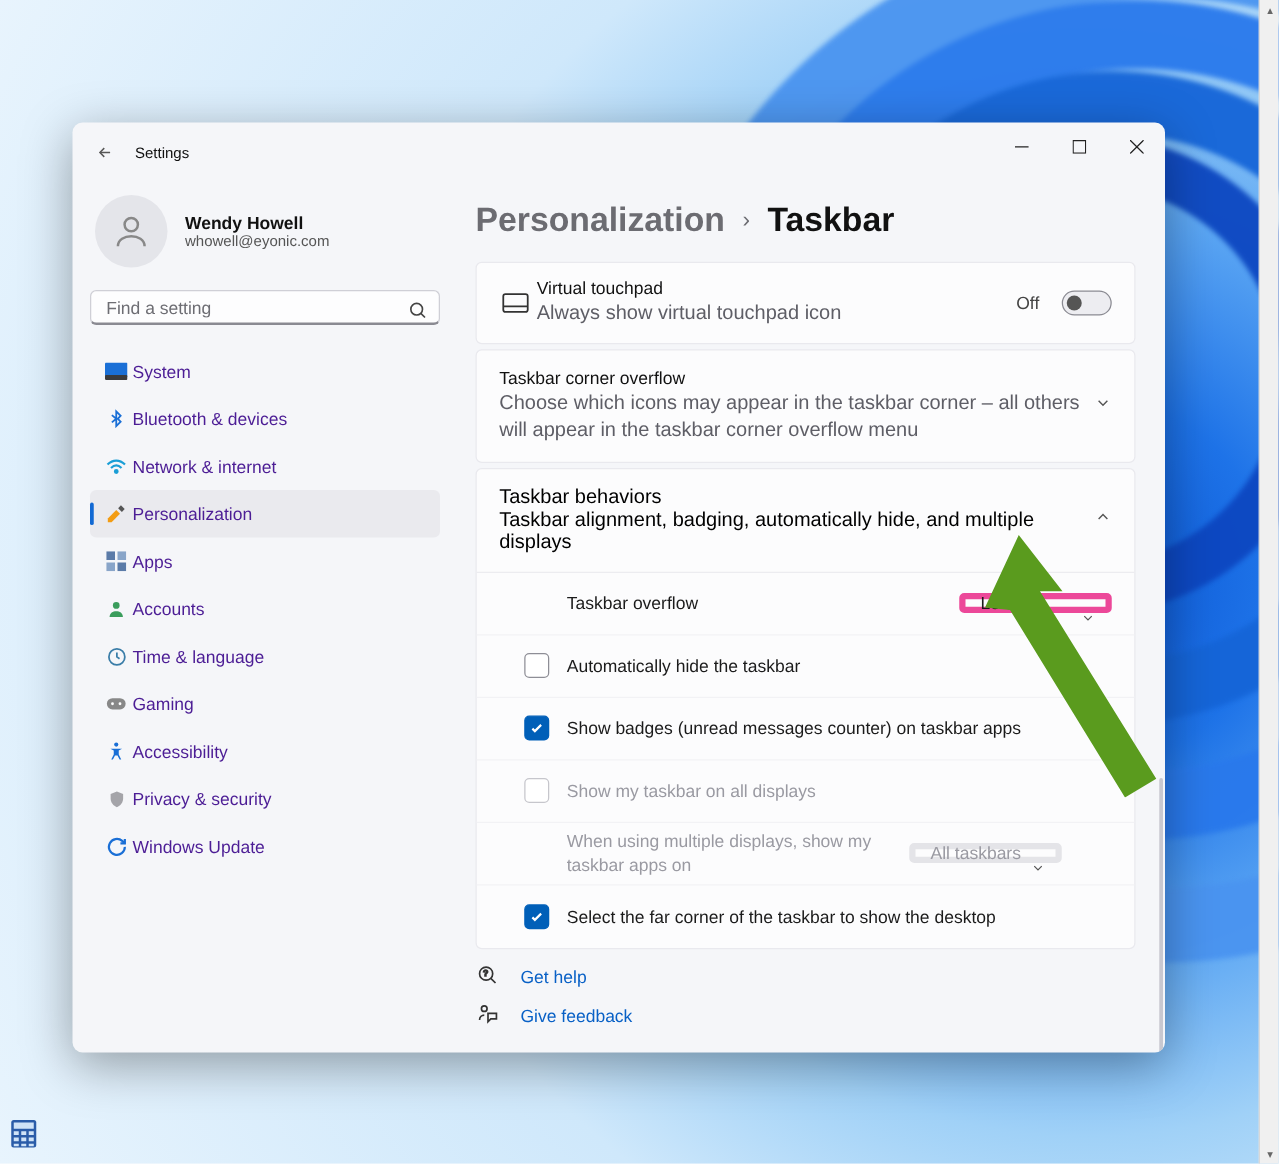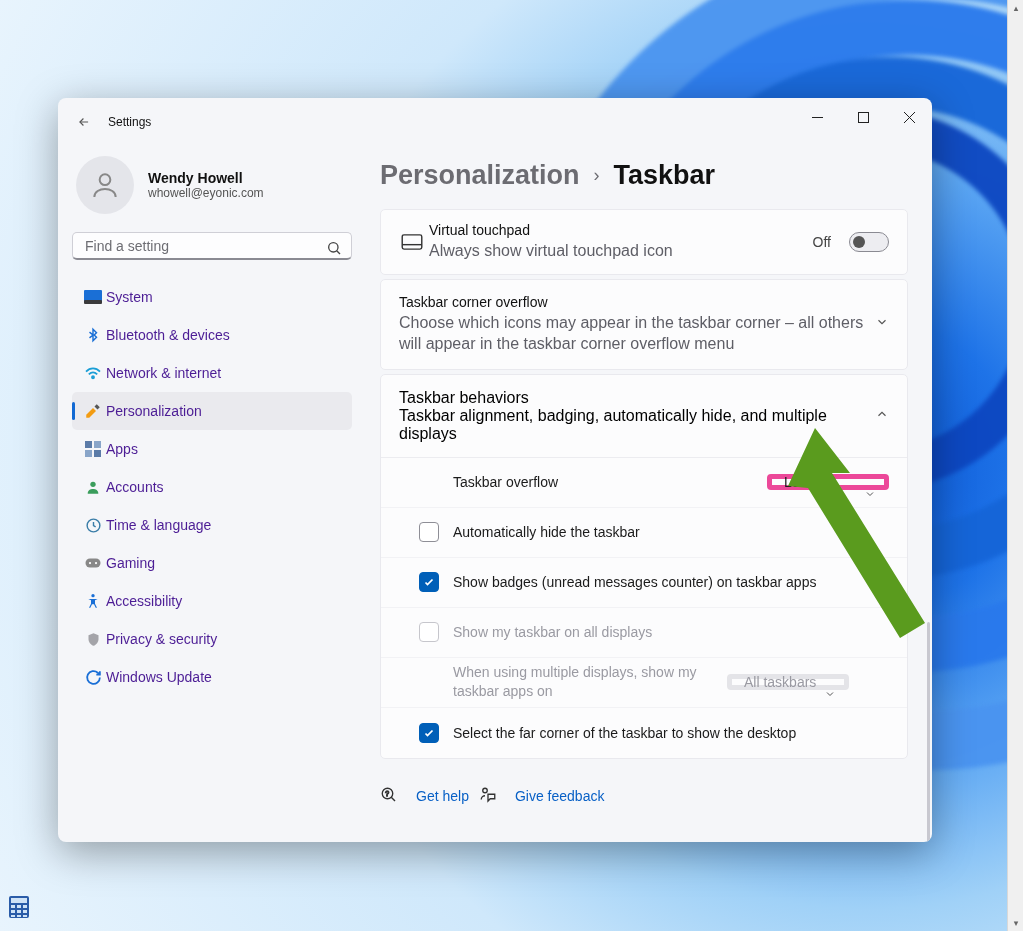--- a/index.html
+++ b/index.html
@@ -101,21 +101,21 @@
   width:20px;height:20px;border-radius:4px;border:1px solid #8e8e96;background:#fff;display:flex;align-items:center;justify-content:center;
 }
 .checkbox.checked { background:#005fb8; border-color:#005fb8; color:#fff; }
 .checkbox.disabled { border-color:#c6c6cc; }
 .select {
   min-width:122px;height:16px;border:5px solid #ec4899;border-radius:4px;background:#fcfcfd;
   padding:0 28px 0 12px;display:flex;align-items:center;font-size:14px;color:#1b1b1b;position:relative;
 }
 .select .dd { position:absolute; right:8px; top:8px; color:#555; }
 .select.disabled { color:#9a9aa2; border-color:#e4e4e8; }
-.links { margin-top:27px; display:flex;flex-direction:row;gap:10px; }
+.links { margin-top:12px; display:flex;flex-direction:column;gap:10px;text-align:center; }
 .link-row { display:flex;align-items:center;gap:16px; font-size:14px; }
 .link-row a { color:#0860c6; text-decoration:none; }
 .link-row .ic { width:20px; color:#333; }
 .taskbar-os {
   position:absolute; left:8px; bottom:12px; width:22px; height:24px;
 }
 .main-scrollbar {
   position:absolute; right:2px; top:476px; width:3px; height:238px; background:#c8c8d0; border-radius:2px;
 }
 .arrow-annotation {

